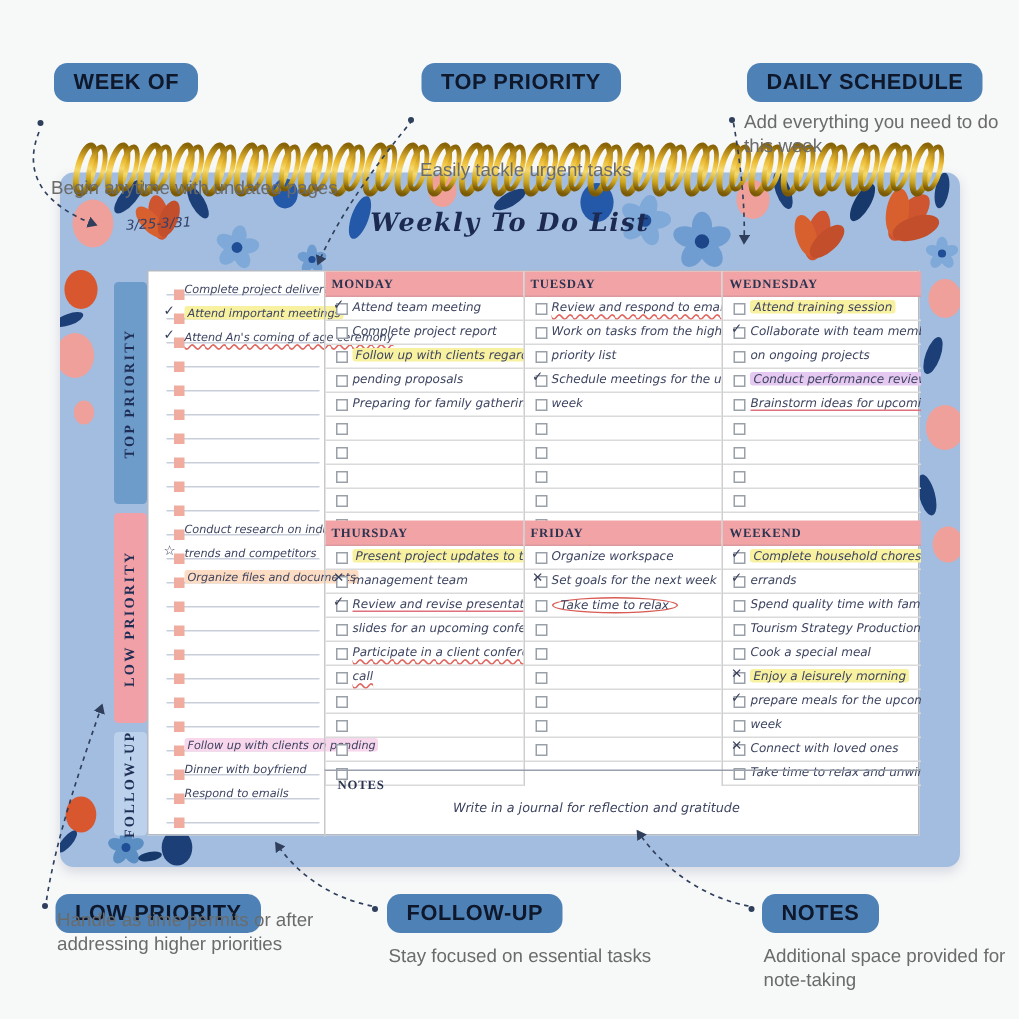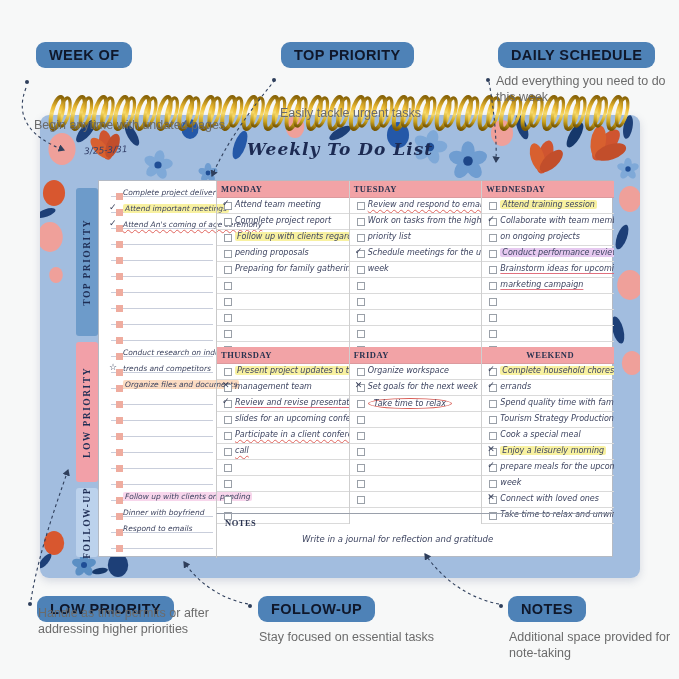--- a/index.html
+++ b/index.html
@@ -394,24 +394,20 @@
             <div class="g-row">
               <span class="g-box"></span>
               <span class="g-txt hl-purple">Conduct performance reviews</span>
             </div>
             <div class="g-row">
               <span class="g-box"></span>
               <span class="g-txt ul-pink">Brainstorm ideas for upcoming</span>
             </div>
             <div class="g-row">
               <span class="g-box"></span>
-              <span class="g-txt ul-pink">marketing campaign</span>
-            </div>
-            <div class="g-row">
-              <span class="g-box"></span>
             </div>
             <div class="g-row">
               <span class="g-box"></span>
             </div>
             <div class="g-row">
               <span class="g-box"></span>
             </div>
             <div class="g-row">
               <span class="g-box"></span>
             </div>
@@ -486,21 +482,21 @@
             <div class="g-row">
               <span class="g-box"></span>
             </div>
             <div class="g-row">
               <span class="g-box"></span>
             </div>
             <div class="g-row">
               <span class="g-box"></span>
             </div>
           </div>
-          <div class="day-col" style="width: 133px; text-align: center;">
+          <div class="day-col" style="width: 133px;">
             <div class="day-head">WEEKEND</div>
             <div class="g-row">
               <span class="g-box"></span>
               <span class="g-mark">✓</span>
               <span class="g-txt hl-yellow">Complete household chores and</span>
             </div>
             <div class="g-row">
               <span class="g-box"></span>
               <span class="g-mark">✓</span>
               <span class="g-txt ">errands</span>

